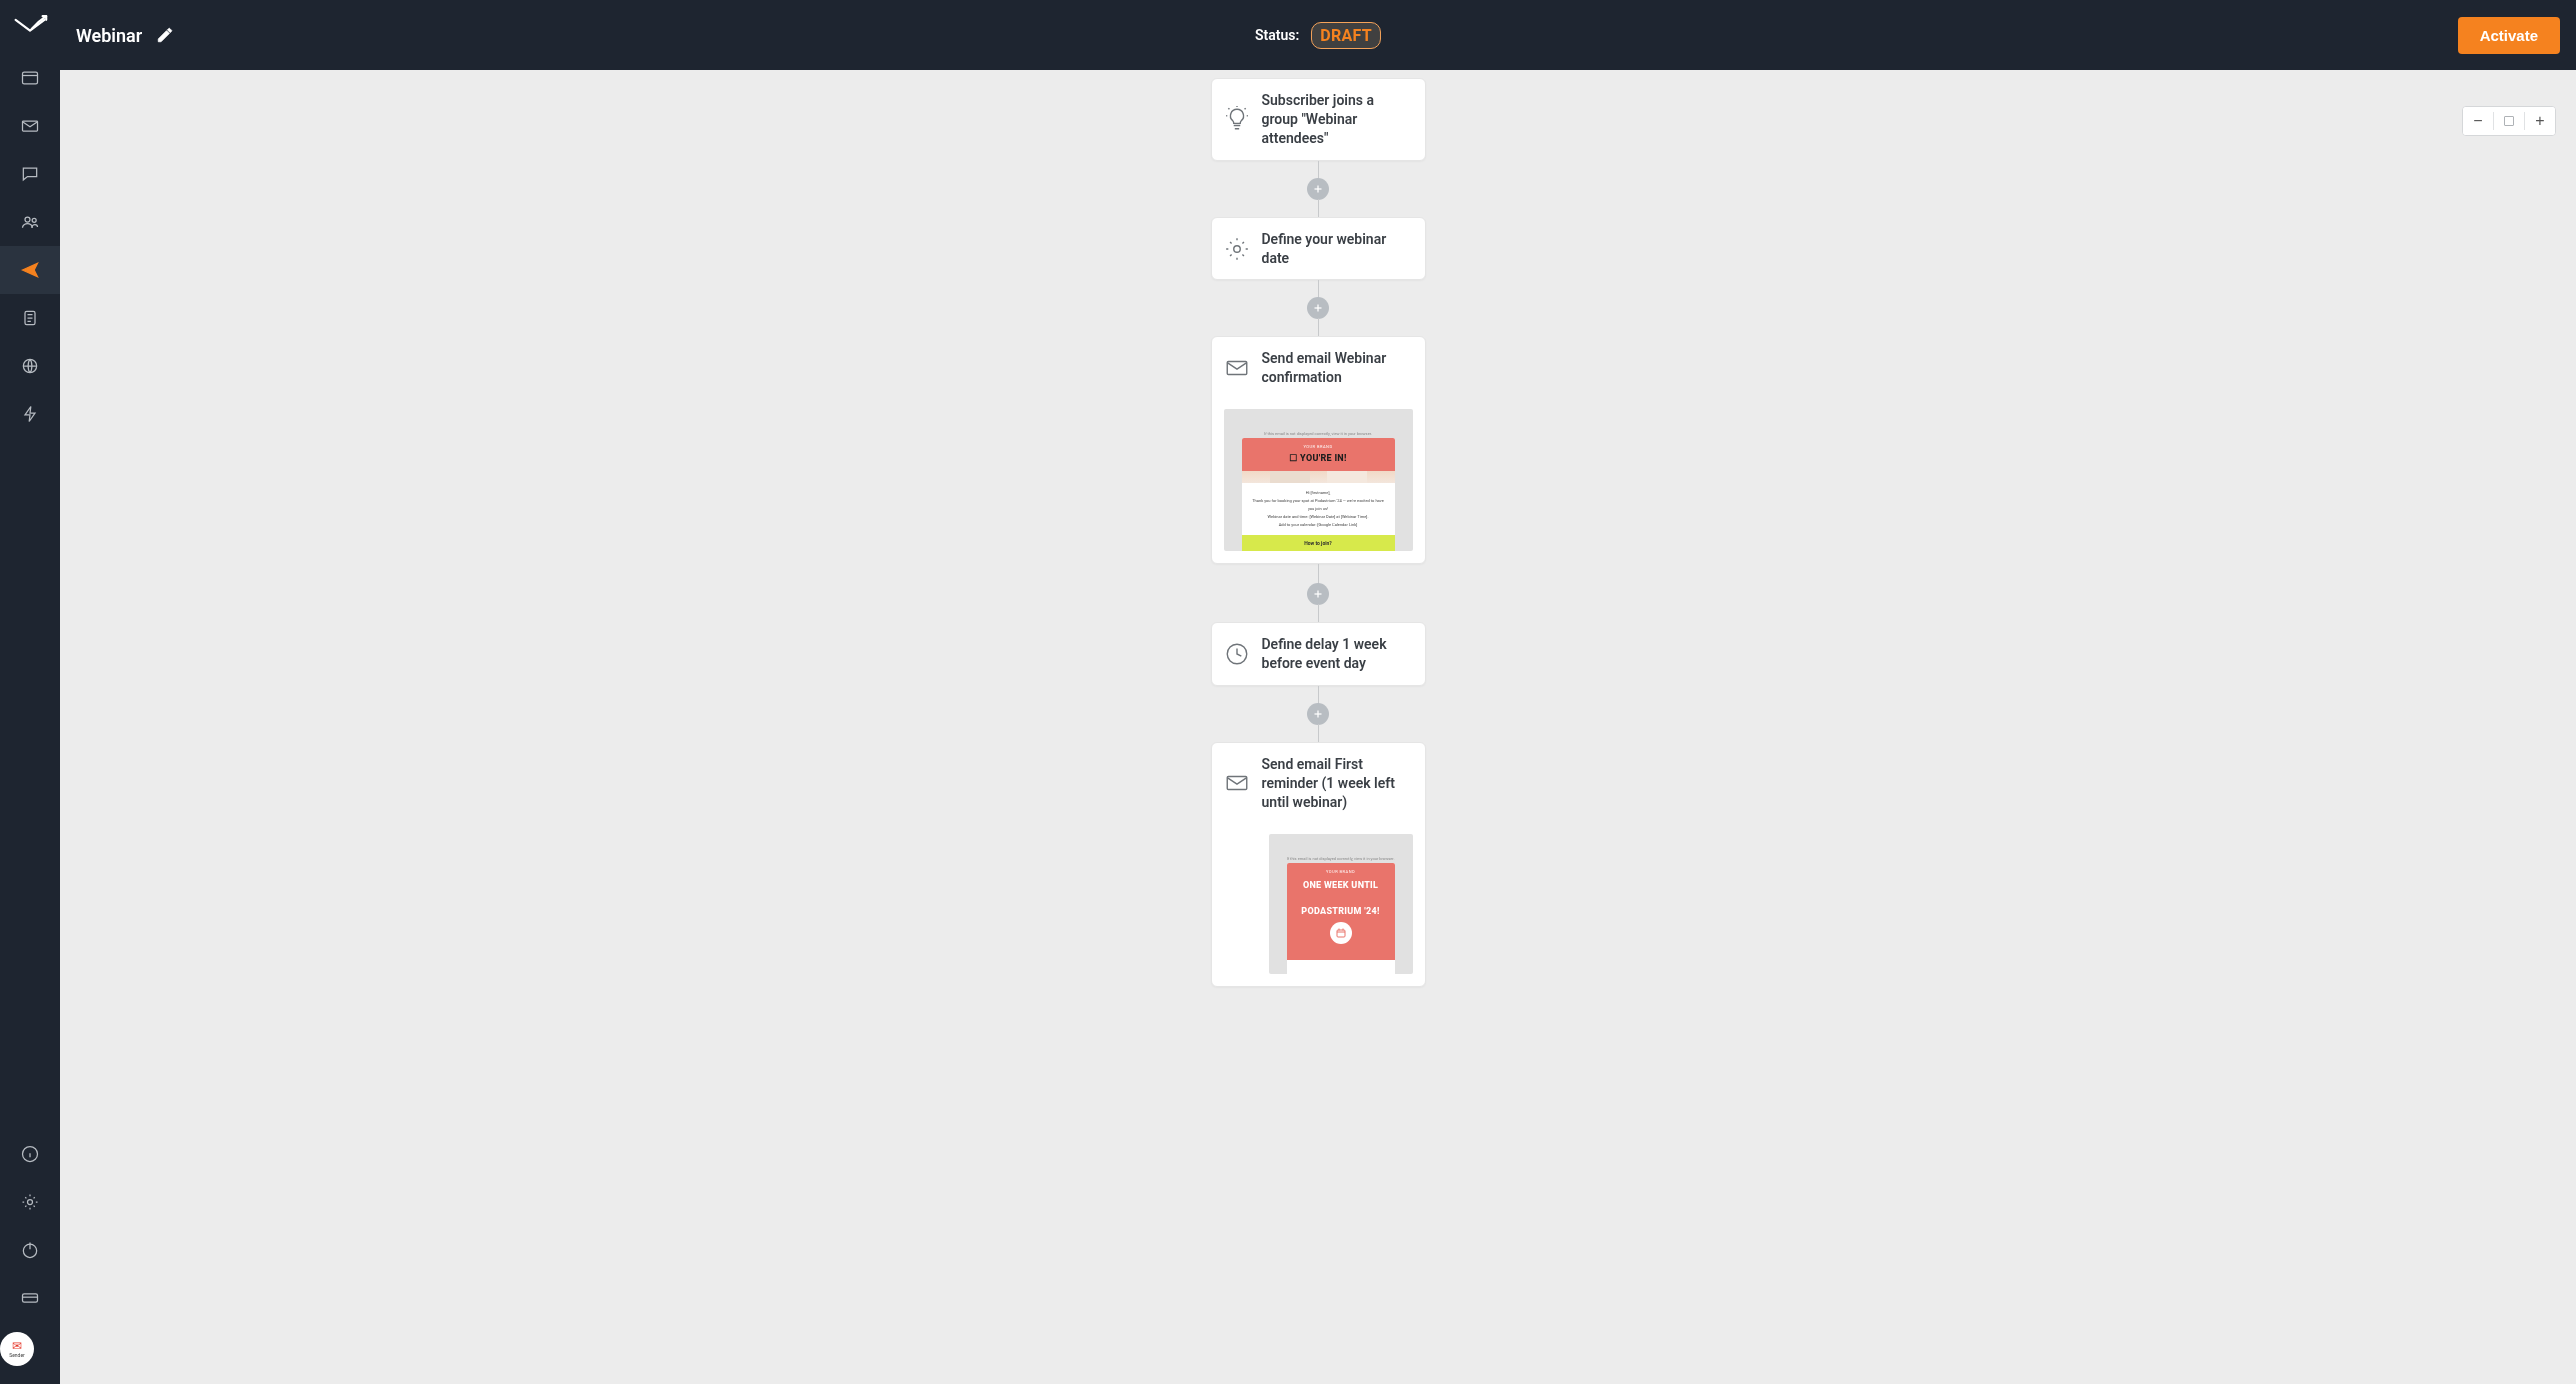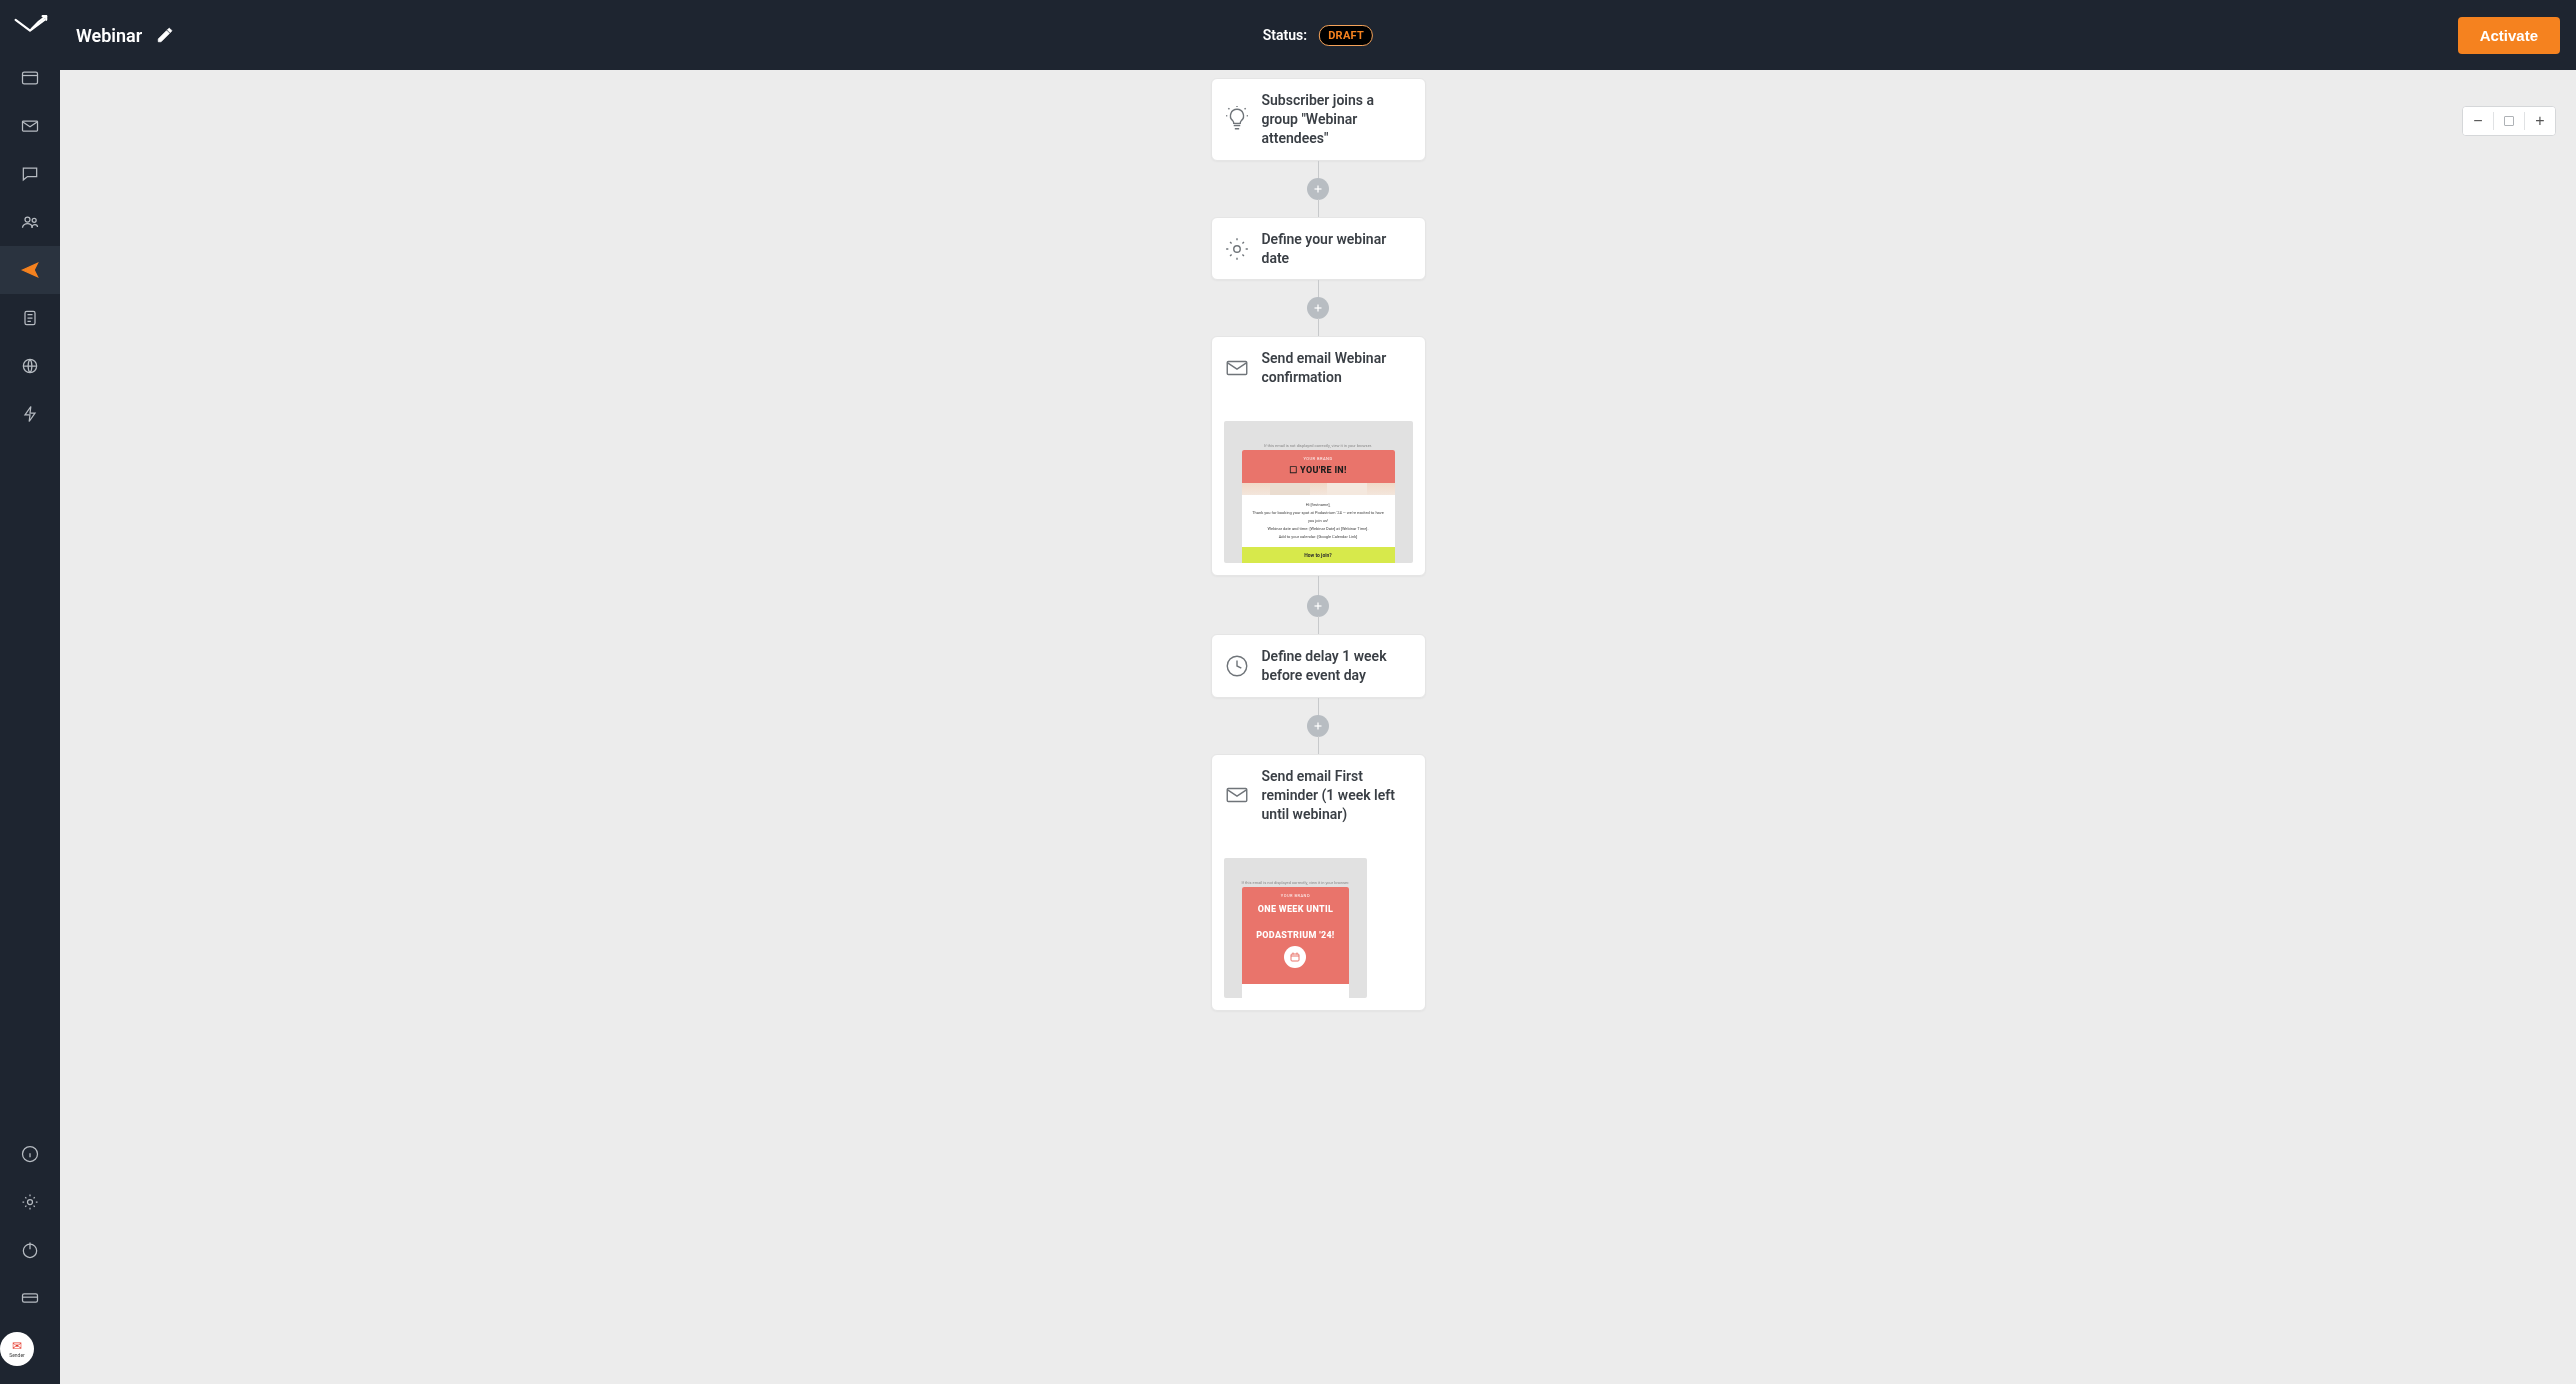--- a/index.html
+++ b/index.html
@@ -34,29 +34,29 @@
   .app-badge .sb-icon{font-size:12px;line-height:1;color:#e63b2e;}
   .app-badge .sb-text{font-size:5px;color:#444;}
 
   
   .main{flex:1;display:flex;flex-direction:column;min-width:0;}
   .topbar{height:70px;background:var(--dark);display:flex;align-items:center;padding:0 16px;color:#fff;gap:14px;}
   .topbar .title{font-size:18px;font-weight:600;}
   .topbar .edit-icon{width:18px;height:18px;stroke:#fff;cursor:pointer;}
   .topbar .status-wrap{position:absolute;left:50%;transform:translateX(-50%);display:flex;align-items:center;gap:12px;}
   .topbar .status-label{font-size:14px;font-weight:600;color:#fff;}
-  .topbar .status-badge{font-size:11px;font-weight:700;letter-spacing:0.3px;color:var(--orange-dark);border:1px solid var(--badge-border);background:#000000;padding:3px 8px;border-radius:10px;}
+  .topbar .status-badge{font-size:16px;font-weight:700;letter-spacing:0.3px;color:var(--orange-dark);border:1px solid var(--badge-border);background:#404040;padding:3px 8px;border-radius:10px;}
   .topbar .spacer{flex:1;}
   .activate-btn{background:var(--orange-dark);color:#fff;border:none;border-radius:4px;padding:10px 22px;font-size:15px;font-weight:600;cursor:pointer;}
 
   
   .canvas{flex:1;position:relative;overflow:auto;background:var(--canvas);}
   .flow{position:relative;width:100%;min-height:100%;display:flex;flex-direction:column;align-items:center;padding:8px 0 40px;}
   .node{width:215px;background:var(--card);border:1px solid var(--border);border-radius:6px;box-shadow:0 1px 2px rgba(0,0,0,.04);display:flex;padding:12px 12px;gap:12px;align-items:center;cursor:pointer;}
-  .node.vert{flex-direction:column;align-items:flex-start;gap:24px;}
+  .node.vert{flex-direction:column;align-items:flex-end;}
   .node-row{display:flex;gap:12px;align-items:center;}
   .node-icon{width:26px;height:26px;flex-shrink:0;display:flex;align-items:center;justify-content:center;}
   .node-icon svg{width:26px;height:26px;stroke:#6f7479;fill:none;stroke-width:1.3;}
   .node-text{font-size:14px;line-height:1.35;color:var(--text);font-weight:600;}
   .edge{width:1px;height:18px;background:#c7c9cb;}
   .edge.long{height:20px;}
   .plus{width:22px;height:22px;border-radius:50%;background:#b8bdc2;display:flex;align-items:center;justify-content:center;cursor:pointer;margin:-1px 0;}
   .plus svg{width:12px;height:12px;stroke:#fff;stroke-width:2.5;fill:none;}
 
   .email-preview{margin-top:10px;background:#e1e1e1;border-radius:2px;padding:18px 18px 0;display:flex;flex-direction:column;overflow:hidden;height:142px;}

